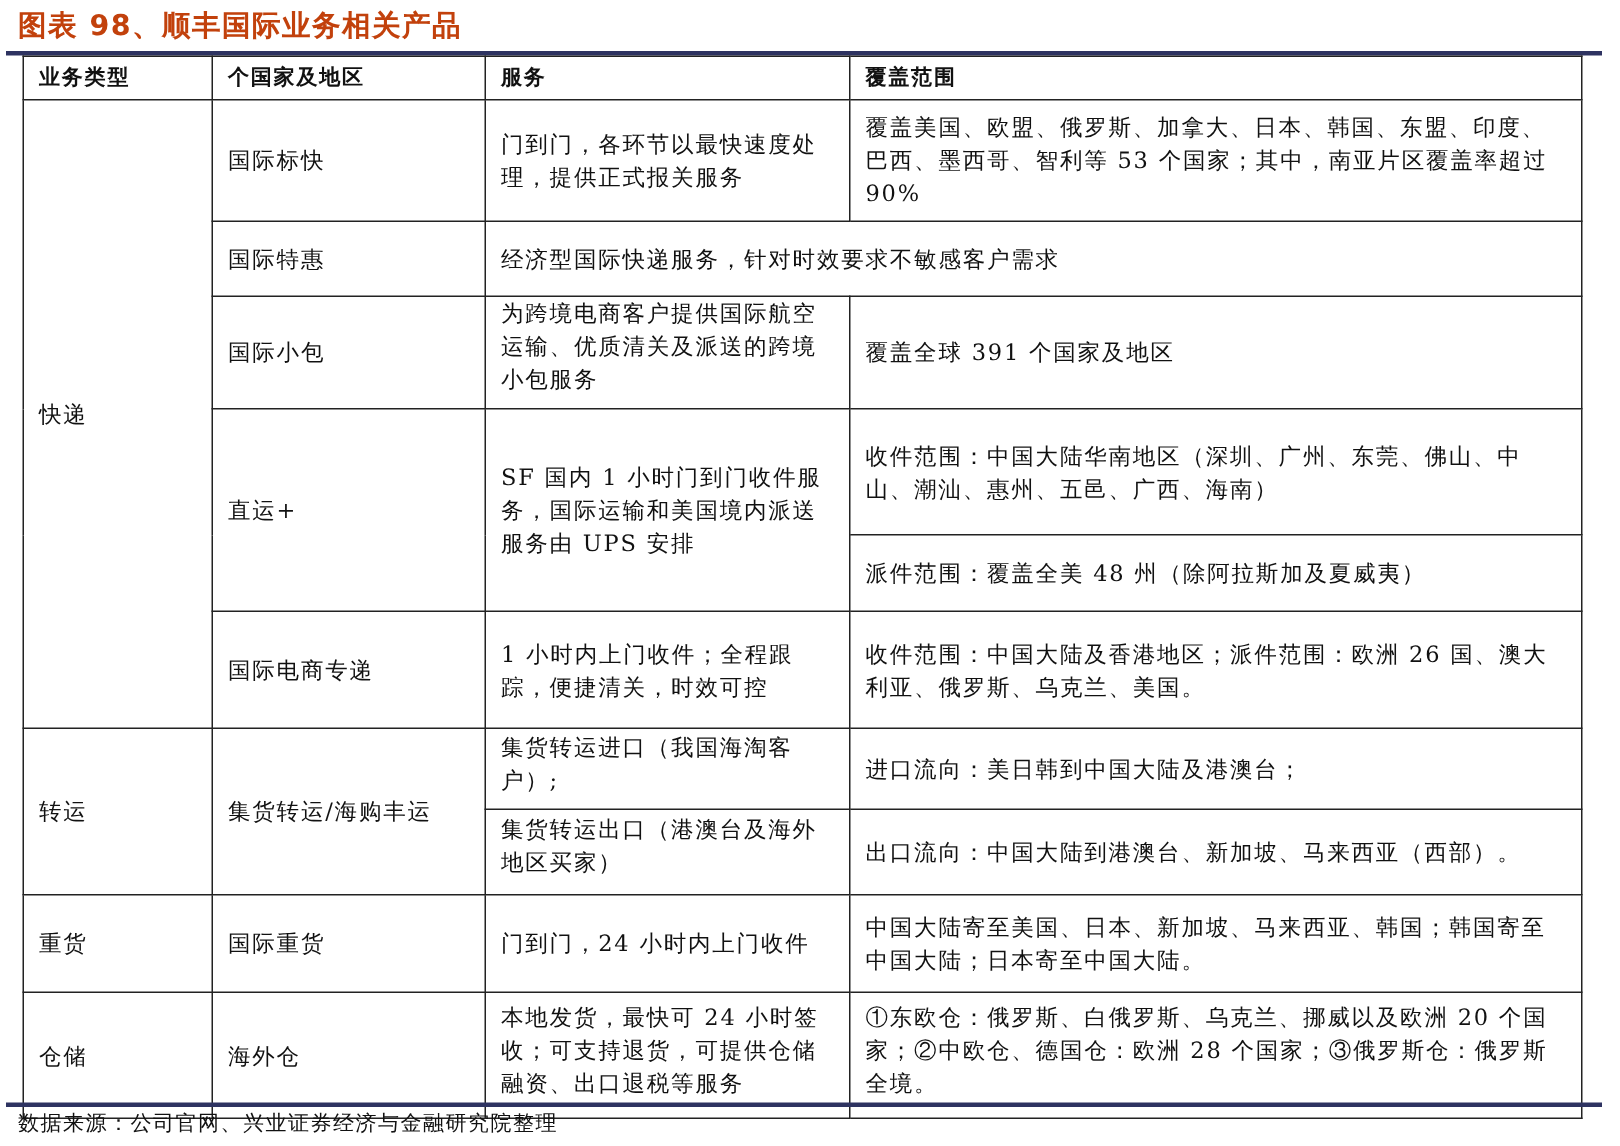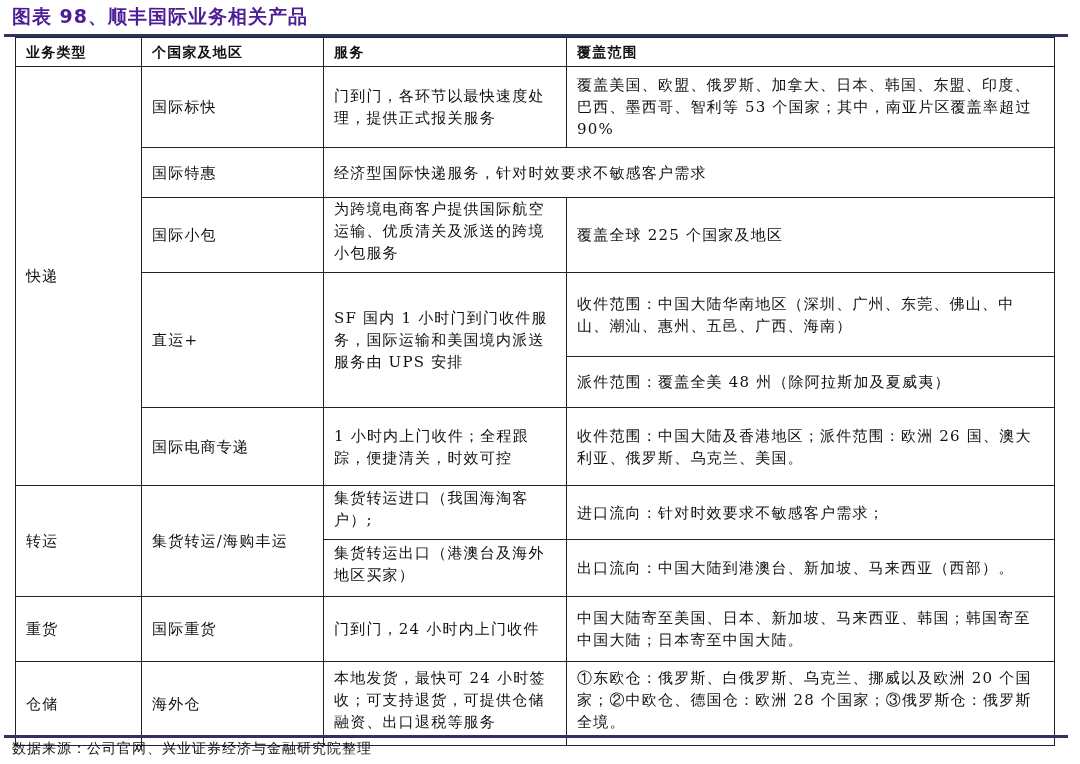--- a/index.html
+++ b/index.html
@@ -1,19 +1,19 @@
 <!DOCTYPE html>
 <html><head>
 <meta charset="utf-8">
 <style>
   html, body { margin: 0; padding: 0; background: #ffffff; }
   body { width: 1080px; height: 764px; position: relative; overflow: hidden;
          font-family: "DejaVu Serif", "Liberation Serif", serif; color: #111; }
   .title { position: absolute; left: 12px; top: 4px; font-size: 19px; font-weight: bold;
-           font-family: "DejaVu Sans", "Liberation Sans", sans-serif; letter-spacing: 1px; color: #4c1d95; }
+           font-family: "DejaVu Sans", "Liberation Sans", sans-serif; letter-spacing: 1px; color: #c2410c; }
   .rule { position: absolute; left: 4px; width: 1064px; height: 3px; background: #2e3361; }
   .rule.top { top: 34px; }
   .rule.bottom { top: 735px; }
   table { position: absolute; left: 15px; top: 37px; width: 1039px; border-collapse: collapse;
           table-layout: fixed; }
   td, th { border: 1.5px solid #222; padding: 0 10px; font-size: 15px; line-height: 22px;
            vertical-align: middle; text-align: left; letter-spacing: 1.2px; }
   th { font-weight: bold; height: 28px; font-family: "DejaVu Sans", "Liberation Sans", sans-serif; font-size: 14px; }
   td.type { font-weight: normal; font-family: "DejaVu Sans", "Liberation Sans", sans-serif; }
   td.tight { padding-top: 0; padding-bottom: 8px; }
@@ -46,41 +46,41 @@
     <td>门到门，各环节以最快速度处理，提供正式报关服务</td>
     <td>覆盖美国、欧盟、俄罗斯、加拿大、日本、韩国、东盟、印度、巴西、墨西哥、智利等 53 个国家；其中，南亚片区覆盖率超过 90%</td>
   </tr>
   <tr style="height:50px">
     <td>国际特惠</td>
     <td colspan="2">经济型国际快递服务，针对时效要求不敏感客户需求</td>
   </tr>
   <tr style="height:68px">
     <td>国际小包</td>
     <td class="tight">为跨境电商客户提供国际航空运输、优质清关及派送的跨境小包服务</td>
-    <td>覆盖全球 225 个国家及地区</td>
+    <td>覆盖全球 391 个国家及地区</td>
   </tr>
   <tr style="height:84px">
     <td rowspan="2">直运+</td>
     <td rowspan="2">SF 国内 1 小时门到门收件服务，国际运输和美国境内派送服务由 UPS 安排</td>
     <td>收件范围：中国大陆华南地区（深圳、广州、东莞、佛山、中山、潮汕、惠州、五邑、广西、海南）</td>
   </tr>
   <tr style="height:51px">
     <td>派件范围：覆盖全美 48 州（除阿拉斯加及夏威夷）</td>
   </tr>
   <tr style="height:78px">
     <td>国际电商专递</td>
     <td>1 小时内上门收件；全程跟踪，便捷清关，时效可控</td>
     <td>收件范围：中国大陆及香港地区；派件范围：欧洲 26 国、澳大利亚、俄罗斯、乌克兰、美国。</td>
   </tr>
 
   <tr style="height:54px">
     <td class="type" rowspan="2">转运</td>
     <td rowspan="2">集货转运/海购丰运</td>
     <td class="tight">集货转运进口（我国海淘客户）;</td>
-    <td>进口流向：针对时效要求不敏感客户需求；</td>
+    <td>进口流向：美日韩到中国大陆及港澳台；</td>
   </tr>
   <tr style="height:57px">
     <td class="tight">集货转运出口（港澳台及海外地区买家）</td>
     <td>出口流向：中国大陆到港澳台、新加坡、马来西亚（西部）。</td>
   </tr>
 
   <tr style="height:65px">
     <td class="type">重货</td>
     <td>国际重货</td>
     <td>门到门，24 小时内上门收件</td>

